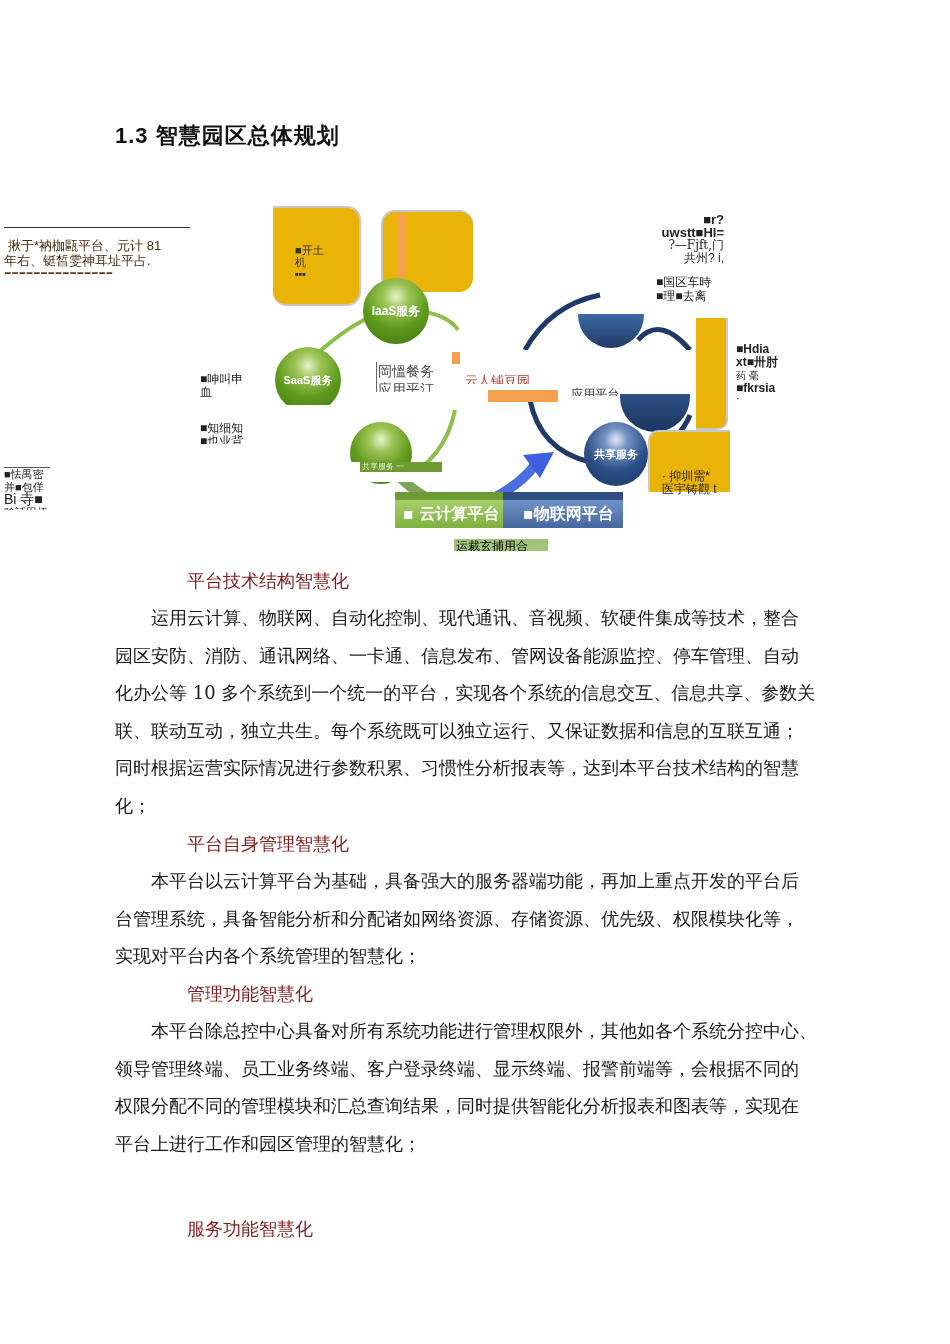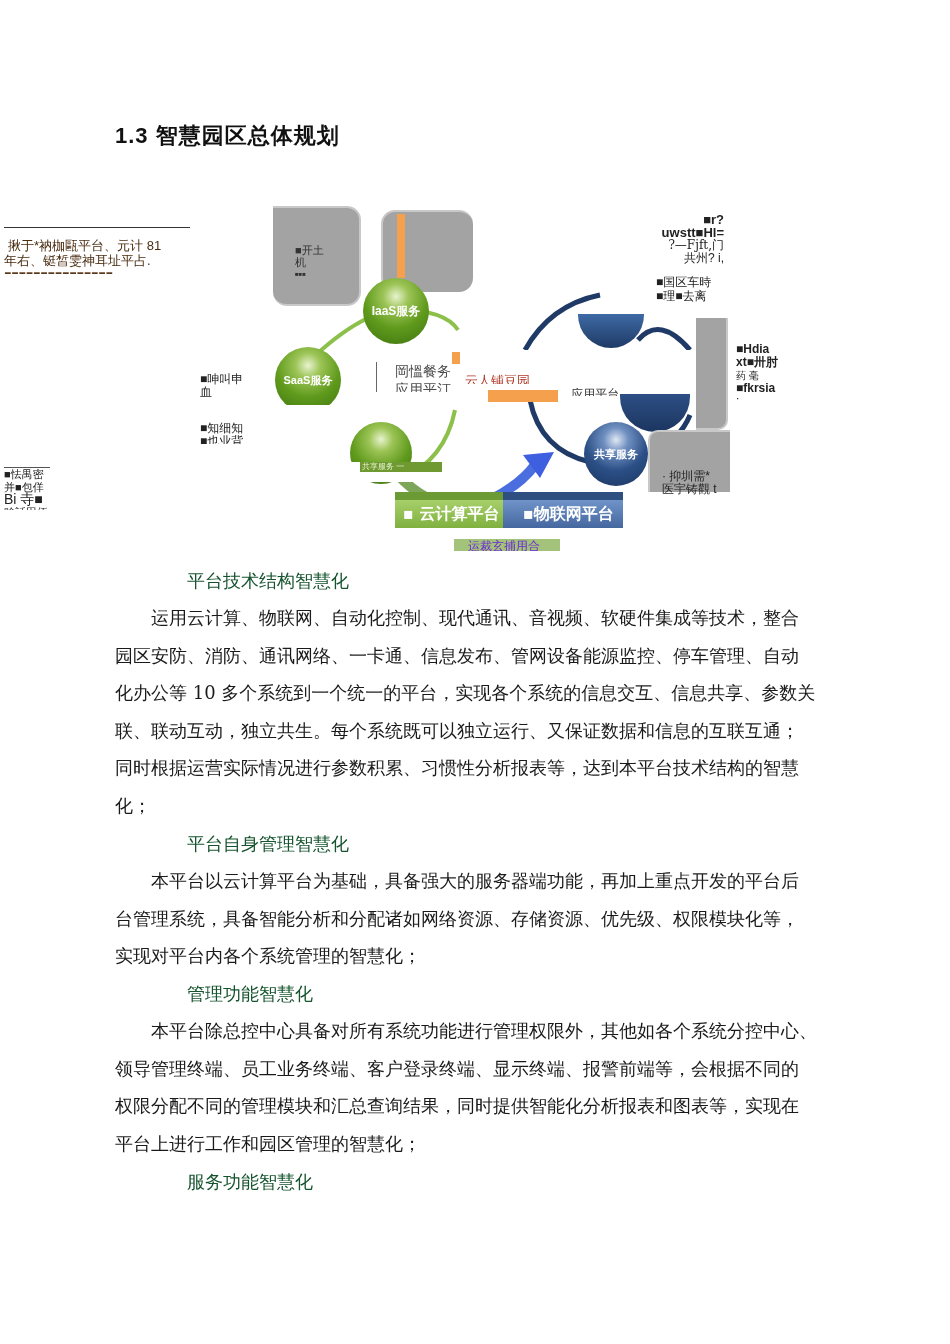--- a/index.html
+++ b/index.html
@@ -14,33 +14,33 @@
   
   .frag-rule { left:4px; top:227px; width:186px; border-top:1px solid #333; }
   .frag-a { left:4px; top:238px; width:190px; font-size:13px; line-height:15px; color:#4a2d10; }
   .frag-a .l1 { padding-left:4px; }
   .frag-a .cut { height:6px; overflow:hidden; font-size:12px; color:#5a3a1a; }
 
   .lbl { font-size:12px; line-height:13px; color:#222; }
 
   
   .dg { left:190px; top:200px; width:600px; height:360px; }
-  .card { position:absolute; border:2px solid #c8c8c8; border-radius:14px; background:#a3a3a3; }
+  .card { position:absolute; border:2px solid #c8c8c8; border-radius:14px; background:#eab308; }
   .ball { position:absolute; border-radius:50%; display:flex; align-items:center; justify-content:center;
           color:#fff; font-weight:bold; font-family:"Liberation Sans","DejaVu Sans",sans-serif; font-size:12px; }
   .ball.green { background:radial-gradient(circle at 50% 28%, #e8f3cf 0%, #9cc456 22%, #5f9a1c 55%, #3e7210 100%); }
   .ball.blue  { background:radial-gradient(circle at 50% 28%, #dfe8f5 0%, #6f8fc0 22%, #2b4f86 55%, #1b355f 100%); }
   .mask { position:absolute; background:#fff; }
   .orange { position:absolute; background:#f5a04c; }
   .box3d { position:absolute; color:#fff; font-size:16px; font-weight:bold; display:flex; align-items:center; }
   .box3d.g { background:linear-gradient(#a7cf6a,#7fb13f); border-top:8px solid #6c9a35; }
   .box3d.b { background:linear-gradient(#6f93c8,#45679f); border-top:8px solid #2f4f80; }
 
   .para { position:absolute; left:115px; width:730px; font-size:18px; line-height:37.5px; color:#1a1a1a; }
-  .sub { position:absolute; left:187px; font-size:18px; color:#14532d; }
+  .sub { position:absolute; left:187px; font-size:18px; color:#7f1d1d; }
 </style>
 </head>
 <body>
 
 <div class="abs heading">
   <span class="num">1.3</span>
   <span class="txt">智慧园区总体规划</span>
 </div>
 
 <div class="abs frag-rule"></div>
@@ -97,21 +97,21 @@
 
   <div class="ball green" style="left:173px; top:78px; width:66px; height:66px;">
     <span>IaaS服务</span>
   </div>
 
   <div class="ball green" style="left:85px; top:147px; width:66px; height:66px; font-size:11px;">
     <span>SaaS服务</span>
   </div>
   <div class="mask" style="left:85px; top:205px; width:80px; height:20px;"></div>
 
-  <div class="sans" style="position:absolute; left:186px; top:162px; font-size:14px; line-height:18px; color:#4a4a4a; border-left:1px solid #666; padding-left:18px;">
+  <div class="sans" style="position:absolute; left:186px; top:162px; font-size:14px; line-height:18px; color:#4a4a4a; border-left:1px solid #666; padding-left:1px;">
     <div>岡慍餐务</div>
     <div style="height:12px; overflow:hidden;">应用平汀</div>
   </div>
   <div class="orange" style="left:262px; top:152px; width:8px; height:12px;"></div>
 
   <div class="mask" style="left:270px; top:150px; width:270px; height:44px;"></div>
   <div class="sans" style="position:absolute; left:275px; top:172px; font-size:13px; color:#b23a2a; height:12px; overflow:hidden;">云人铺豆园</div>
   <div class="orange" style="left:298px; top:190px; width:70px; height:12px;"></div>
   <div class="sans" style="position:absolute; left:378px; top:186px; font-size:12px; color:#333; height:10px; overflow:hidden;text-decoration:underline;">.应用平台</div>
 
@@ -127,21 +127,21 @@
     <span>共享服务</span>
   </div>
   <div class="card" style="left:458px; top:230px; width:80px; height:60px; border-right:none; border-bottom:none; border-radius:10px 0 0 0;"></div>
 
   <div class="box3d g" style="left:205px; top:292px; width:108px; height:28px; padding-left:8px;">
     <span>▪ 云计算平台</span>
   </div>
   <div class="box3d b" style="left:313px; top:292px; width:100px; height:28px; padding-left:20px;">
     <span>▪物联网平台</span>
   </div>
-  <div class="sans" style="position:absolute; left:264px; top:339px; width:92px; height:12px; background:#a3c27a; color:#6d28d9; font-size:12px; line-height:14px; overflow:hidden; padding-left:14px;">运裁玄捕用合</div>
+  <div class="sans" style="position:absolute; left:264px; top:339px; width:92px; height:12px; background:#a3c27a; color:#000000; font-size:12px; line-height:14px; overflow:hidden; padding-left:2px;">运裁玄捕用合</div>
 </div>
 
 <div class="abs sans" style="left:648px; top:213px; width:76px; text-align:right; font-size:13px; line-height:13px; color:#222;">
   <div style="font-weight:bold;">■r?</div>
   <div style="font-weight:bold;">uwstt■Hl=</div>
   <div style="font-family:'DejaVu Serif',serif; font-size:12px;">?—Fjft,门</div>
   <div style="font-size:12px;">共州? i,</div>
 </div>
 <div class="abs sans" style="left:656px; top:275px; font-size:12px; line-height:14px; color:#222;">
   <div>■国区车時</div>
@@ -177,13 +177,13 @@
 </div>
 
 <div class="sub" style="top:982px;">管理功能智慧化</div>
 <div class="para" style="top:1012px; width:745px;">
   <div>　　本平台除总控中心具备对所有系统功能进行管理权限外，其他如各个系统分控中心、</div>
   <div>领导管理终端、员工业务终端、客户登录终端、显示终端、报警前端等，会根据不同的</div>
   <div>权限分配不同的管理模块和汇总查询结果，同时提供智能化分析报表和图表等，实现在</div>
   <div>平台上进行工作和园区管理的智慧化；</div>
 </div>
 
-<div class="sub" style="top:1170px;">服务功能智慧化</div>
+<div class="sub" style="top:1217px;">服务功能智慧化</div>
 
 </body></html>

